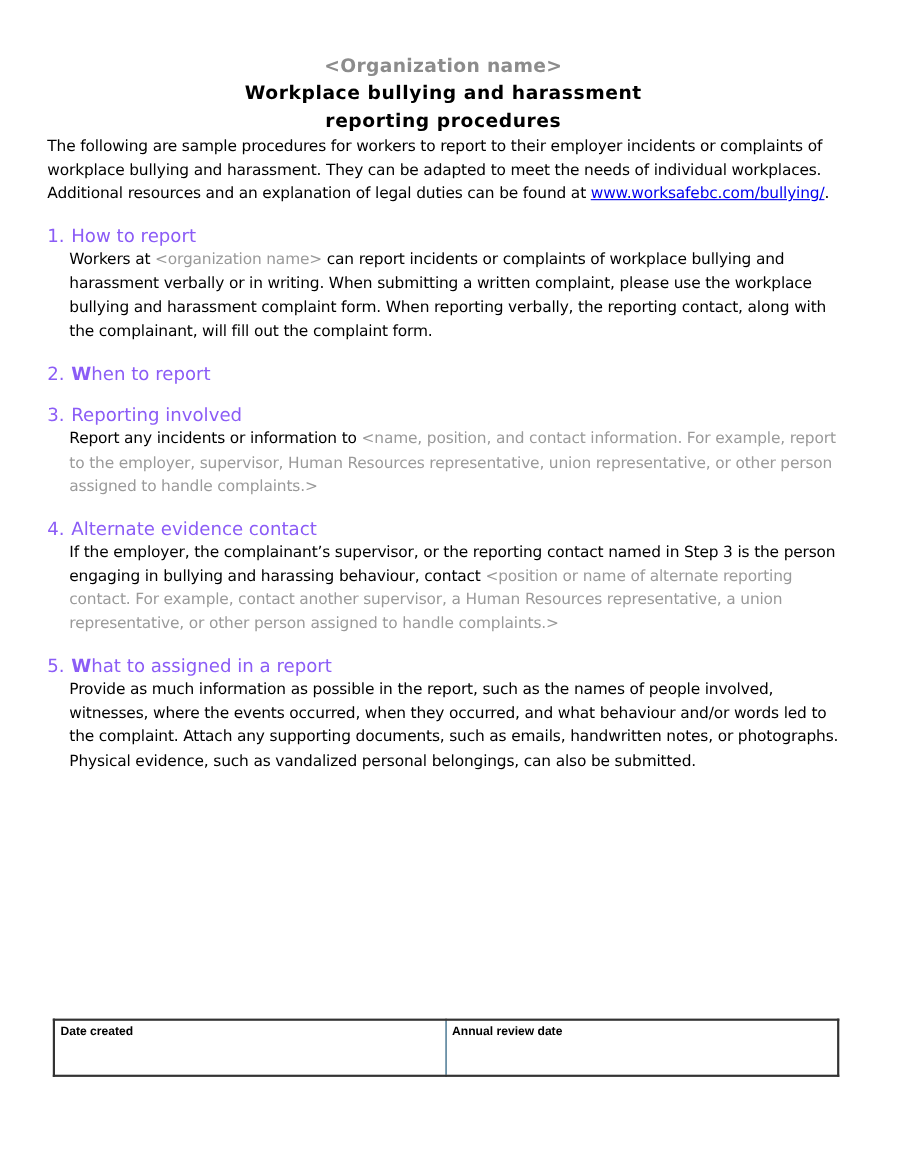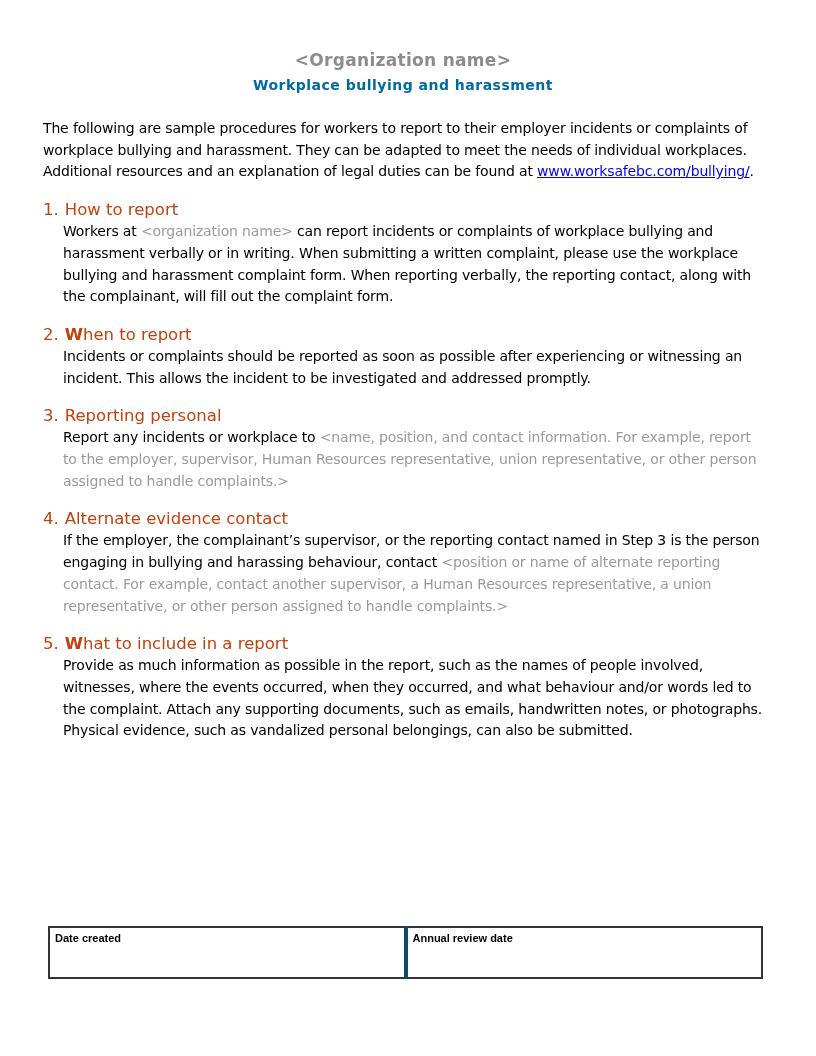--- a/index.html
+++ b/index.html
@@ -1,65 +1,65 @@
 <!DOCTYPE html>
 <html><head>
 <meta charset="utf-8">
 <style>
   html, body { margin: 0; padding: 0; background: #ffffff; }
   body { width: 816px; height: 1056px; position: relative; overflow: hidden;
          font-family: "DejaVu Sans", sans-serif; color: #000; }
   .page { position: absolute; left: 43px; top: 48px; width: 720px; }
   .org { text-align: center; font-weight: bold; font-size: 17px; color: #8c8c8c; letter-spacing: 0.3px; line-height: 25px; }
-  .title { text-align: center; font-weight: bold; font-size: 14px; color: #0369a1; letter-spacing: 0.5px; line-height: 25px; }
-  .intro { margin-top: 20px; font-size: 14px; line-height: 21.7px; letter-spacing: -0.15px; }
+  .title { text-align: center; font-weight: bold; font-size: 17px; color: #000000; letter-spacing: 0.5px; line-height: 25px; }
+  .intro { font-size: 14px; line-height: 21.7px; letter-spacing: -0.15px; }
   .intro a { color: #0000ee; text-decoration: underline; }
   .section { margin-top: 16px; }
-  .sec-head { font-size: 16.5px; color: #c2410c; line-height: 22px; }
+  .sec-head { font-size: 16.5px; color: #8b5cf6; line-height: 22px; }
   .sec-head .num { margin-right: 6px; }
   .sec-head b { font-weight: bold; }
   .sec-body { padding-left: 20px; font-size: 14px; line-height: 21.7px; letter-spacing: -0.15px; }
   .ph { color: #9a9a9a; }
   .annual-head { font-family: "Liberation Sans", sans-serif; font-size: 17px; }
   .annual-body { font-family: "Liberation Sans", sans-serif; font-size: 14.5px; }
   table.footer { position: absolute; left: 48px; top: 926px; width: 715px; border-collapse: collapse; border: 2px solid #333; }
   table.footer td { height: 41px; vertical-align: top; padding: 4px 5px; font-family: "Liberation Sans", sans-serif; font-weight: bold; font-size: 11px; width: 50%; margin-left: 10px; }
-  table.footer td + td { border-left: 4px solid #0c4a6e; }
+  table.footer td + td { border-left: 1px solid #0c4a6e; }
 </style>
 </head>
 <body>
 
 <div class="page">
   <div class="org">&lt;Organization name&gt;</div>
   <div class="title">Workplace bullying and harassment</div>
+  <div class="title">reporting procedures</div>
 
   <div class="intro"><span>The following are sample procedures for workers to report to their employer incidents or complaints of workplace bullying and harassment. They can be adapted to meet the needs of individual workplaces. Additional resources and an explanation of legal duties can be found at </span><a href="#">www.worksafebc.com/bullying/</a><span>.</span></div>
 
   <div class="section">
     <div class="sec-head"><span class="num">1.</span><span>How to report</span></div>
     <div class="sec-body"><span>Workers at </span><span class="ph">&lt;organization name&gt;</span><span> can report incidents or complaints of workplace bullying and harassment verbally or in writing. When submitting a written complaint, please use the workplace bullying and harassment complaint form. When reporting verbally, the reporting contact, along with the complainant, will fill out the complaint form.</span></div>
   </div>
 
   <div class="section">
     <div class="sec-head"><span class="num">2.</span><b>W</b><span>hen to report</span></div>
-    <div class="sec-body">Incidents or complaints should be reported as soon as possible after experiencing or witnessing an incident. This allows the incident to be investigated and addressed promptly.</div>
   </div>
 
   <div class="section">
-    <div class="sec-head"><span class="num">3.</span><span>Reporting personal</span></div>
-    <div class="sec-body"><span>Report any incidents or workplace to </span><span class="ph">&lt;name, position, and contact information. For example, report to the employer, supervisor, Human Resources representative, union representative, or other person assigned to handle complaints.&gt;</span></div>
+    <div class="sec-head"><span class="num">3.</span><span>Reporting involved</span></div>
+    <div class="sec-body"><span>Report any incidents or information to </span><span class="ph">&lt;name, position, and contact information. For example, report to the employer, supervisor, Human Resources representative, union representative, or other person assigned to handle complaints.&gt;</span></div>
   </div>
 
   <div class="section">
     <div class="sec-head"><span class="num">4.</span><span>Alternate evidence contact</span></div>
     <div class="sec-body"><span>If the employer, the complainant’s supervisor, or the reporting contact named in Step 3 is the person engaging in bullying and harassing behaviour, contact </span><span class="ph">&lt;position or name of alternate reporting contact. For example, contact another supervisor, a Human Resources representative, a union representative, or other person assigned to handle complaints.&gt;</span></div>
   </div>
 
   <div class="section">
-    <div class="sec-head"><span class="num">5.</span><b>W</b><span>hat to include in a report</span></div>
+    <div class="sec-head"><span class="num">5.</span><b>W</b><span>hat to assigned in a report</span></div>
     <div class="sec-body">Provide as much information as possible in the report, such as the names of people involved, witnesses, where the events occurred, when they occurred, and what behaviour and/or words led to the complaint. Attach any supporting documents, such as emails, handwritten notes, or photographs. Physical evidence, such as vandalized personal belongings, can also be submitted.</div>
   </div>
 
   <div class="section">
   </div>
 </div>
 
 <table class="footer">
   <tbody>
       <tr>

